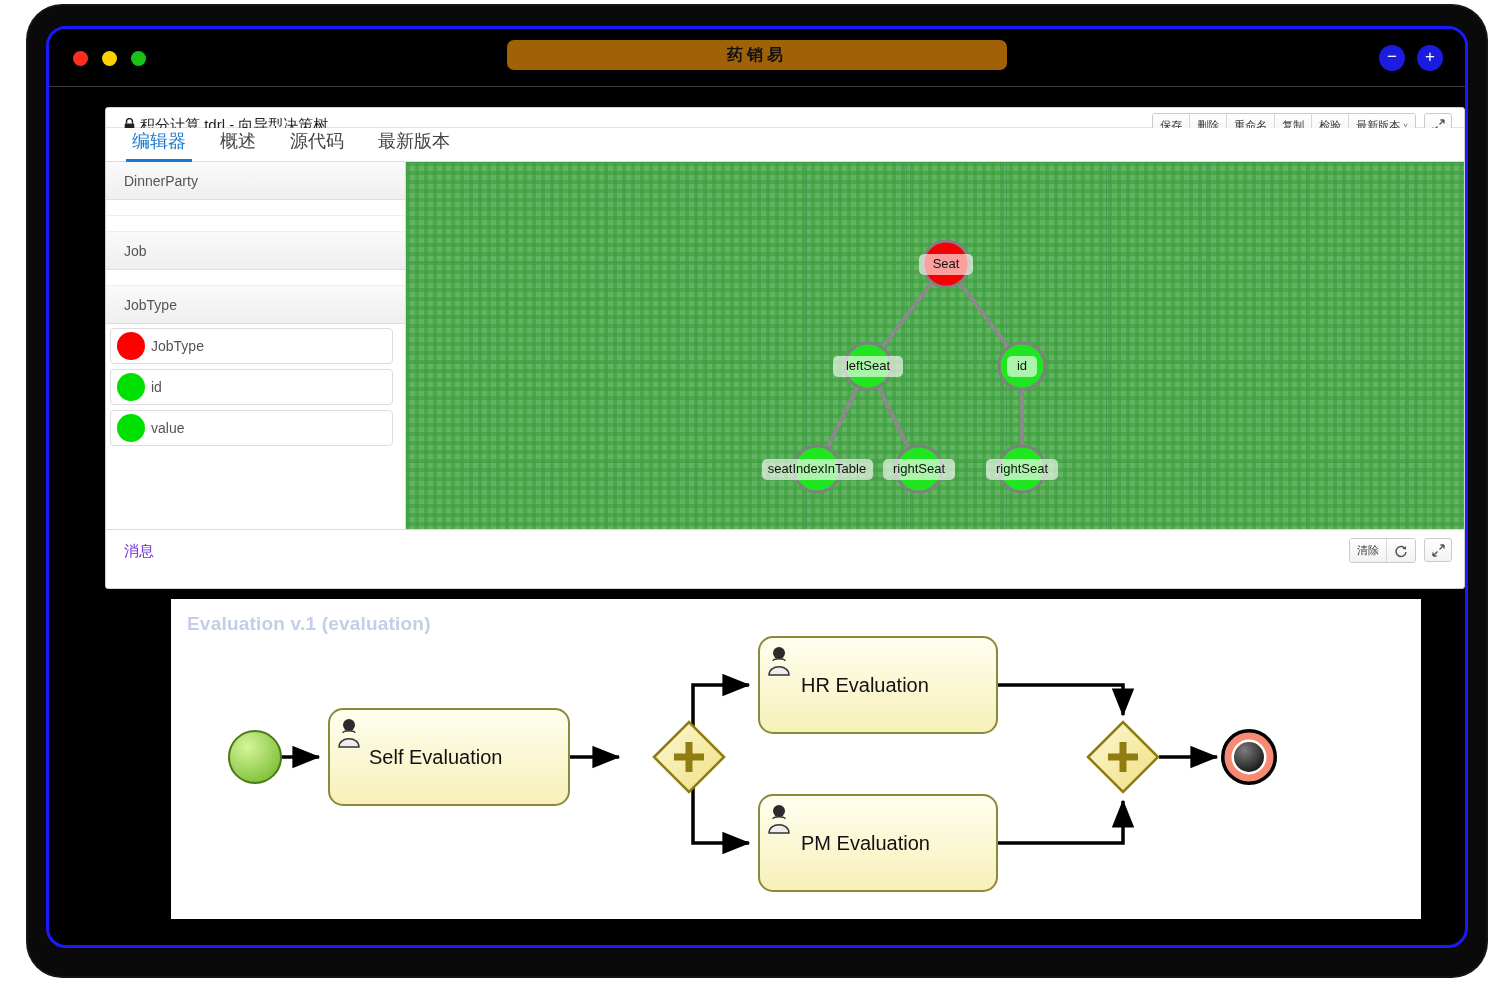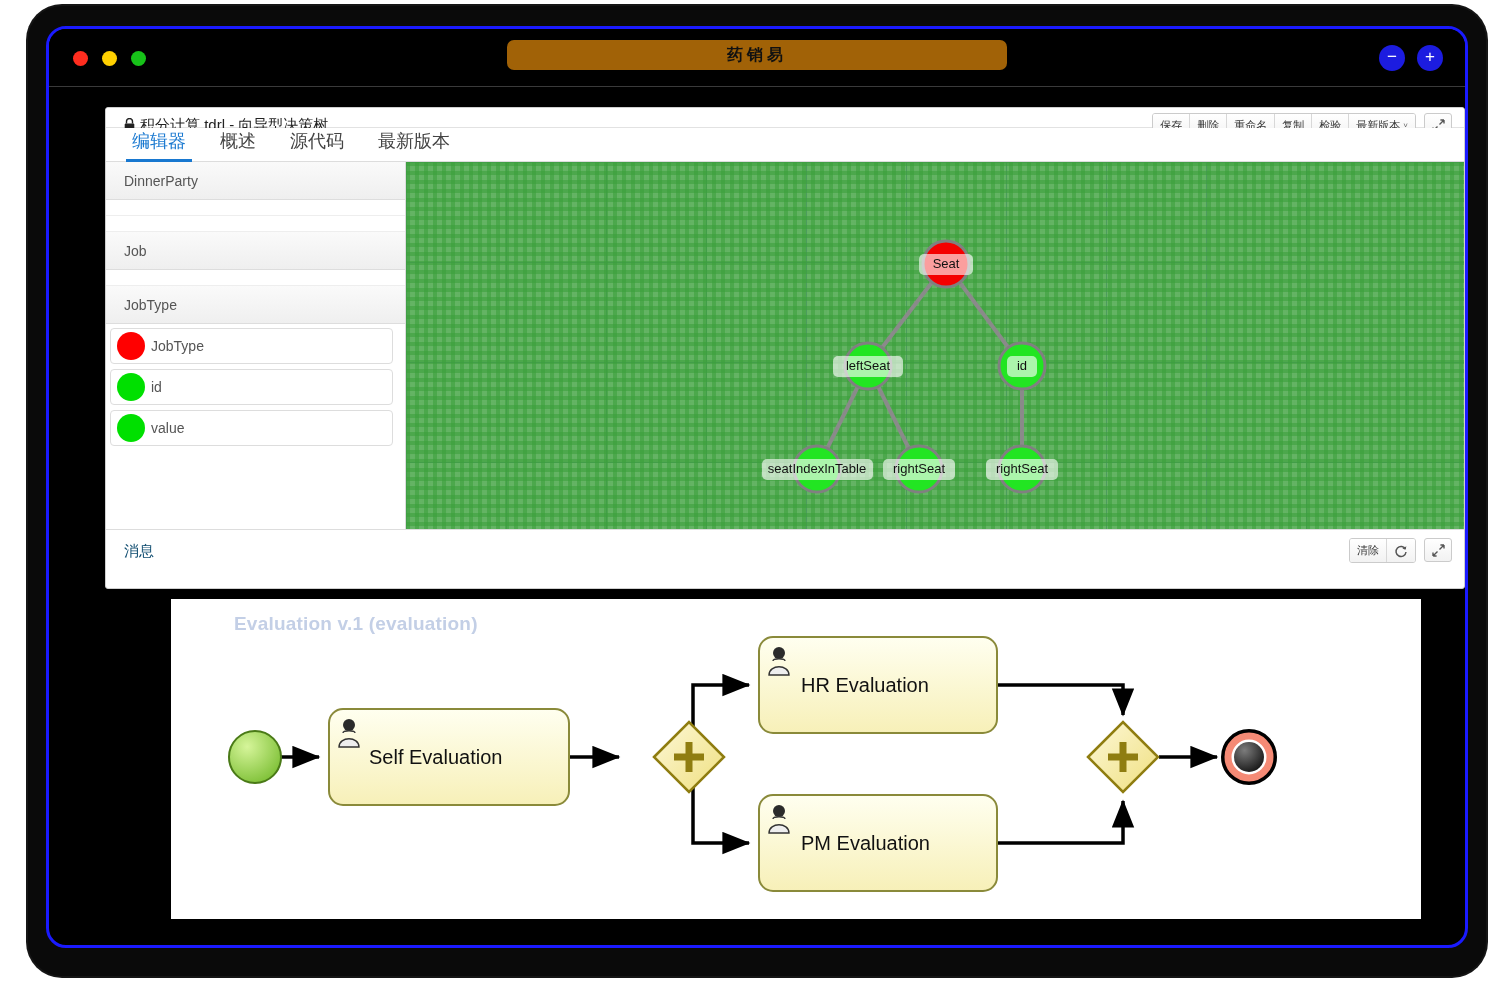--- a/index.html
+++ b/index.html
@@ -195,36 +195,35 @@
   .edge { stroke: #8a8a8a; stroke-width: 4; fill: none; }
 
   
   #msg-bar {
     position: relative;
     height: 44px;
     border-top: 1px solid #dddddd;
     background: #fff;
     display: flex; align-items: center;
   }
-  #msg-label { font-size: 15px; color: #0c4a6e; margin-left: 18px; }
+  #msg-label { font-size: 15px; color: #6d28d9; margin-left: 18px; }
   #msg-tools { position: absolute; right: 12px; top: 8px; display: flex; gap: 8px; }
 
   
   #bpmn-panel {
     position: absolute;
     left: 122px; top: 570px;
     width: 1250px; height: 320px;
     background: #ffffff;
   }
   #bpmn-title {
     position: absolute; left: 16px; top: 14px;
     font-size: 19px; font-weight: bold;
     color: #c3cfe6;
     letter-spacing: .2px;
-    margin-left: 47px;
   }
   #bpmn-svg { position: absolute; left: 0; top: 0; }
   .flow { stroke: #000; stroke-width: 3.5; fill: none; }
   .task-box { fill: url(#taskGrad); stroke: #8a8a3a; stroke-width: 2; rx: 14; ry: 14; }
   .task-text { font-family: "Liberation Sans", sans-serif; font-size: 20px; fill: #111; }
 </style>
 </head>
 <body>
 
 <div id="device-frame">

